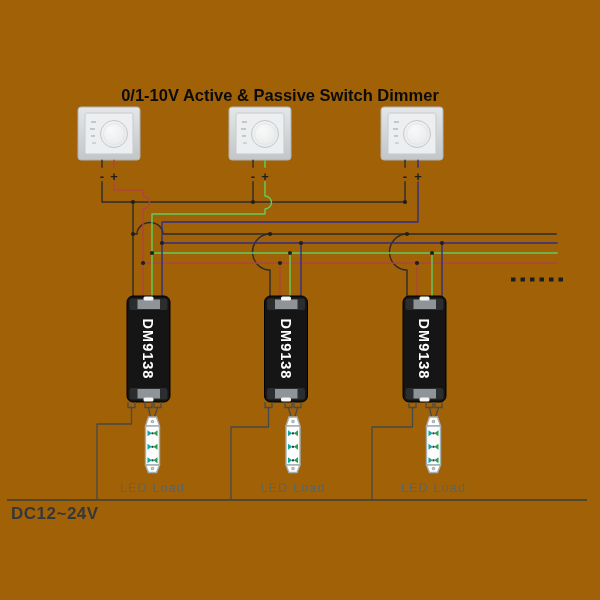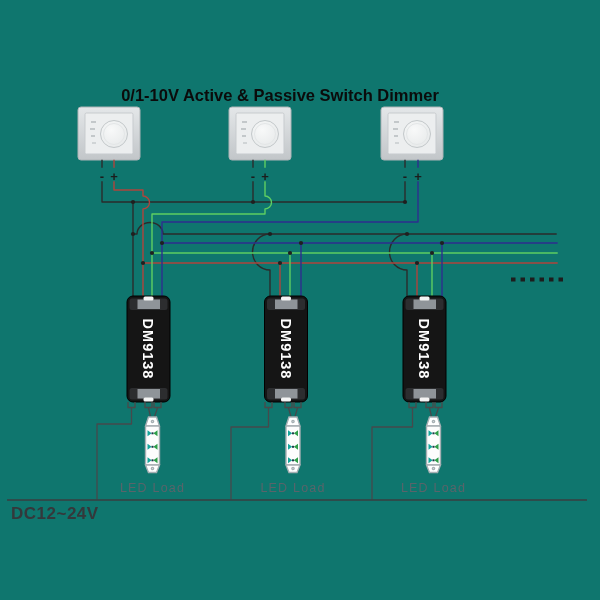--- a/index.html
+++ b/index.html
@@ -1,16 +1,16 @@
 <!DOCTYPE html>
 <html><head>
 <meta charset="utf-8">
 <style>
   html,body{margin:0;padding:0;background:#ffffff;}
-  .stage{position:relative;width:600px;height:600px;background:#0f766e;overflow:hidden;
+  .stage{position:relative;width:600px;height:600px;background:#a16207;overflow:hidden;
          font-family:"Liberation Sans", sans-serif;}
   svg{display:block;}
   text{font-family:"Liberation Sans", sans-serif;}
   .title-text{font-size:16.5px;font-weight:bold;fill:#0b0b0b;}
   .term-label{font-size:13px;font-weight:bold;fill:#1c1c1c;}
   .module-label{font-size:14.5px;font-weight:bold;fill:#ffffff;letter-spacing:1px;}
   .led-label{font-size:12.5px;fill:#59646a;letter-spacing:1.2px;}
   .dc-label{font-size:17px;font-weight:bold;fill:#34383b;letter-spacing:0.5px;}
 </style>
 </head>

